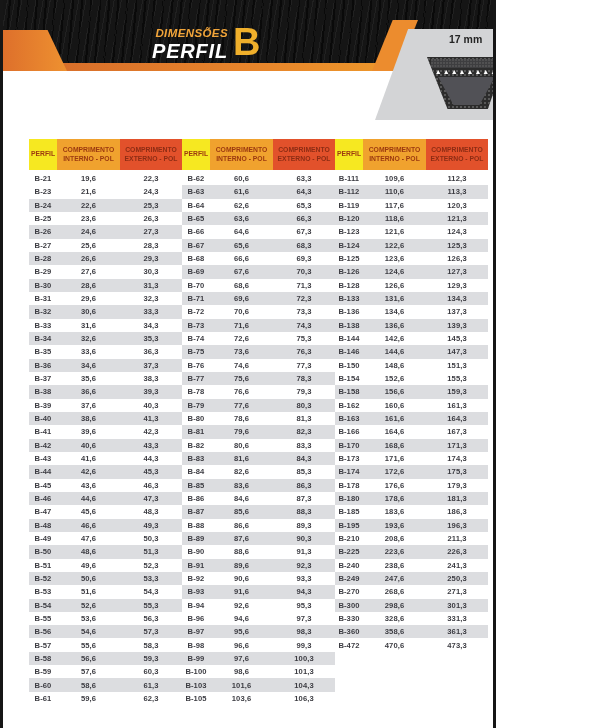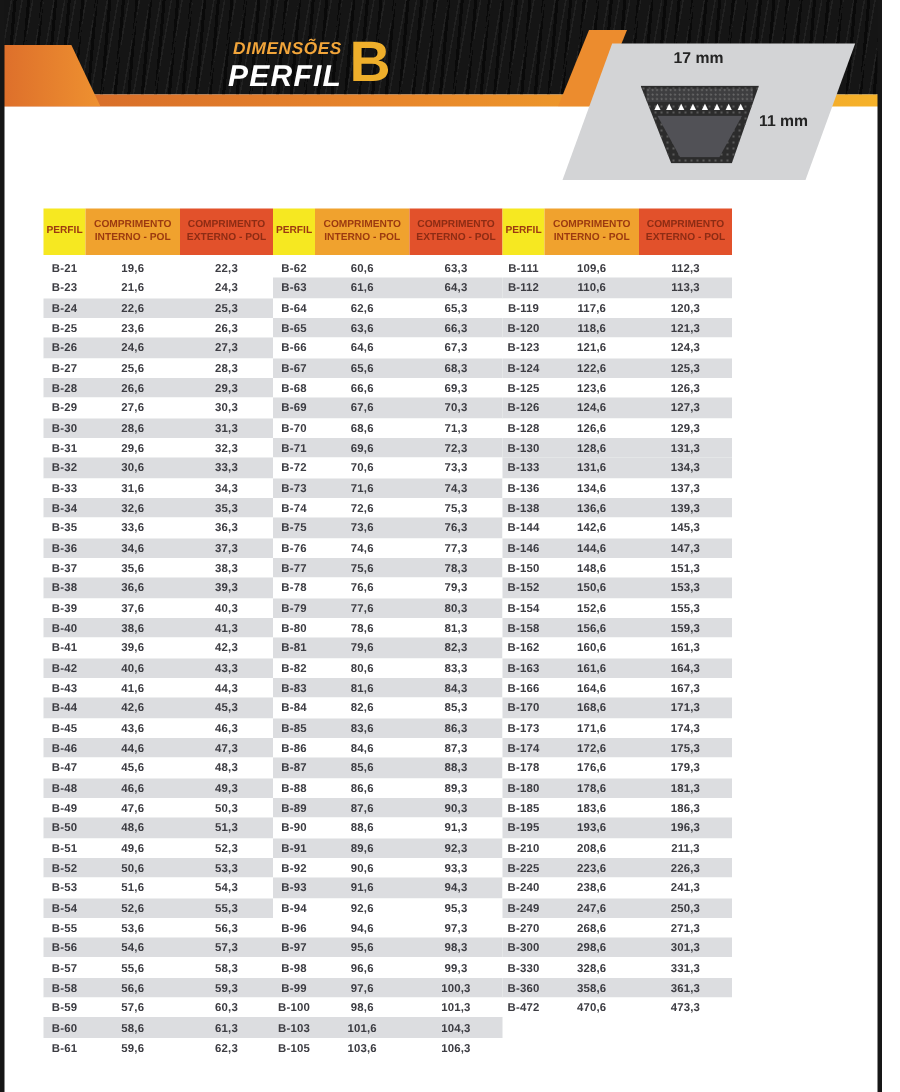--- a/index.html
+++ b/index.html
@@ -1,18 +1,18 @@
 <!DOCTYPE html>
 <html><head>
 <meta charset="utf-8">
 <style>
   * { margin:0; padding:0; box-sizing:border-box; }
   html,body { background:#ffffff; }
   .page {
-    position:relative; width:588px; height:728px; overflow:hidden;
+    position:relative; width:496px; height:728px; overflow:hidden;
     background:#ffffff; font-family:"Liberation Sans", sans-serif;
   }
   
   .edge { position:absolute; top:0; bottom:0; width:3px; background:#161616; z-index:30; }
   .edge.left { left:0; } .edge.right { right:0; }
 
   
   .black-band {
     position:absolute; top:0; left:0; width:600px; height:63px; z-index:1;
     background-color:#151515;
@@ -589,25 +589,20 @@
           <div class="td c-perfil">B-126</div>
           <div class="td c-int">124,6</div>
           <div class="td c-ext">127,3</div>
         </div>
         <div class="trow">
           <div class="td c-perfil">B-128</div>
           <div class="td c-int">126,6</div>
           <div class="td c-ext">129,3</div>
         </div>
         <div class="trow alt">
-          <div class="td c-perfil">B-130</div>
-          <div class="td c-int">128,6</div>
-          <div class="td c-ext">131,3</div>
-        </div>
-        <div class="trow alt">
           <div class="td c-perfil">B-133</div>
           <div class="td c-int">131,6</div>
           <div class="td c-ext">134,3</div>
         </div>
         <div class="trow">
           <div class="td c-perfil">B-136</div>
           <div class="td c-int">134,6</div>
           <div class="td c-ext">137,3</div>
         </div>
         <div class="trow alt">
@@ -623,25 +618,20 @@
         <div class="trow alt">
           <div class="td c-perfil">B-146</div>
           <div class="td c-int">144,6</div>
           <div class="td c-ext">147,3</div>
         </div>
         <div class="trow">
           <div class="td c-perfil">B-150</div>
           <div class="td c-int">148,6</div>
           <div class="td c-ext">151,3</div>
         </div>
-        <div class="trow alt">
-          <div class="td c-perfil">B-152</div>
-          <div class="td c-int">150,6</div>
-          <div class="td c-ext">153,3</div>
-        </div>
         <div class="trow">
           <div class="td c-perfil">B-154</div>
           <div class="td c-int">152,6</div>
           <div class="td c-ext">155,3</div>
         </div>
         <div class="trow alt">
           <div class="td c-perfil">B-158</div>
           <div class="td c-int">156,6</div>
           <div class="td c-ext">159,3</div>
         </div>

